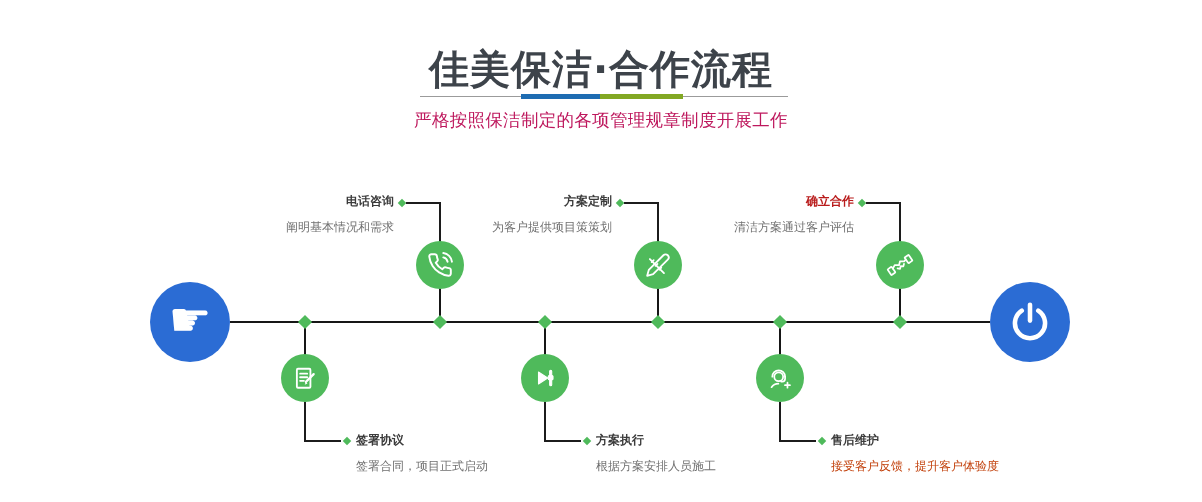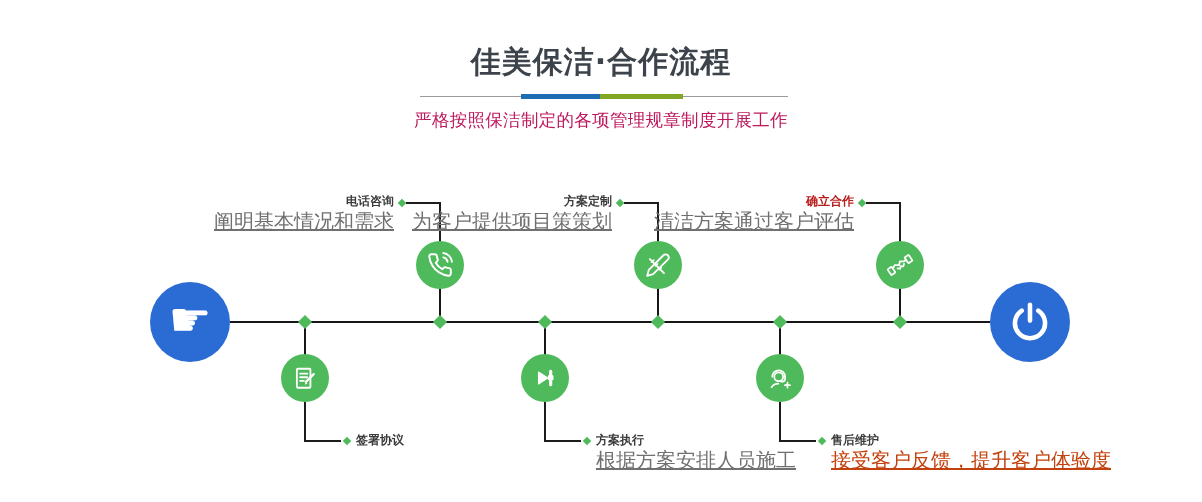--- a/index.html
+++ b/index.html
@@ -2,21 +2,21 @@
 <html><head>
 <meta charset="utf-8">
 <style>
   html,body { margin:0; padding:0; background:#fff; }
   .canvas {
     position:relative; width:1202px; height:502px; background:#ffffff;
     font-family:"DejaVu Sans","Liberation Sans",sans-serif; overflow:hidden;
   }
   .page-title {
     position:absolute; top:42px; left:0; width:100%; text-align:center;
-    font-size:30px; font-weight:bold; letter-spacing:1px; color:#3d434a;
+    font-size:40px; font-weight:bold; letter-spacing:1px; color:#3d434a;
   }
   .divider-gray  { position:absolute; top:96px; left:420px; width:368px; height:1px; background:#9b9b9b; }
   .divider-blue  { position:absolute; top:94px; left:521px; width:79px;  height:5px; background:#1e6cb2; }
   .divider-olive { position:absolute; top:94px; left:600px; width:83px;  height:5px; background:#82a823; }
   .page-subtitle {
     position:absolute; top:108px; left:0; width:100%; text-align:center;
     font-size:17.5px; color:#4a4a4a; letter-spacing:.3px;
   }
   .main-line { position:absolute; left:230px; top:321px; width:760px; height:2px; background:#161616; }
   .vline   { position:absolute; width:2px;   background:#161616; }
@@ -29,21 +29,21 @@
   .node-sm {
     position:absolute; width:48px; height:48px; border-radius:50%;
     background:#4fba5b; display:flex; align-items:center; justify-content:center;
   }
   .diamond    { position:absolute; width:10px; height:10px; background:#4fba5b; transform:rotate(45deg); }
   .diamond-sm { position:absolute; width:6px;  height:6px;  background:#4fba5b; transform:rotate(45deg); }
   .label { position:absolute; }
   .label.top    { text-align:right; }
   .label.bottom { text-align:left; }
   .step-title { font-size:12px; font-weight:bold; color:#3b3b3b; line-height:22px; }
-  .step-desc  { font-size:20px; color:#707070; line-height:19px; white-space:nowrap;text-decoration:underline; }
+  .step-desc  { font-size:12px; color:#707070; line-height:19px; margin-top:6px; white-space:nowrap; }
   .hand-glyph { color:#fff; font-size:48px; line-height:1; transform:translateY(-3px); }
   .icon svg { display:block; }
 </style>
 </head>
 <body>
 
 <div class="canvas">
 
   <div class="page-title" style="color: rgb(61, 67, 74);">佳美保洁·合作流程</div>
   <div class="divider-gray"></div>
@@ -130,20 +130,21 @@
         <svg width="26" height="26" viewBox="0 0 24 24" fill="none" stroke="#fff" stroke-width="1.7" stroke-linecap="round" stroke-linejoin="round">
           <rect x="4.5" y="3.5" width="12.5" height="17.5" rx="1"></rect>
           <path d="M7.5 8h6.5M7.5 11.3h6.5M7.5 14.6h3.5"></path>
           <path d="M12.8 15.6L20 8.4" stroke-width="2.1"></path>
           <path d="M12.8 15.6l-1.1 2.6 2.6-1.1z" fill="#fff" stroke="none"></path>
         </svg>
       </span>
     </div>
     <div class="label bottom" style="left:356px; top:429px;">
       <div class="step-title" style="color: rgb(59, 59, 59);">签署协议</div>
+      <div class="step-desc" style="color: rgb(112, 112, 112);">签署合同，项目正式启动</div>
     </div>
   </div>
 
   <div>
     <div class="vline" style="left:544px; top:322px; height:56px;"></div>
     <div class="eline-v" style="left:544px; top:402px; height:39px;"></div>
     <div class="eline-h" style="left:544px; top:440px; width:37px;"></div>
     <div class="diamond" style="left: 540px; top: 317px; background: rgb(79, 186, 91);"></div>
     <div class="diamond-sm" style="left: 584px; top: 438px; background: rgb(79, 186, 91);"></div>
     <div class="node-sm" style="left: 521px; top: 354px; background: rgb(79, 186, 91);">

